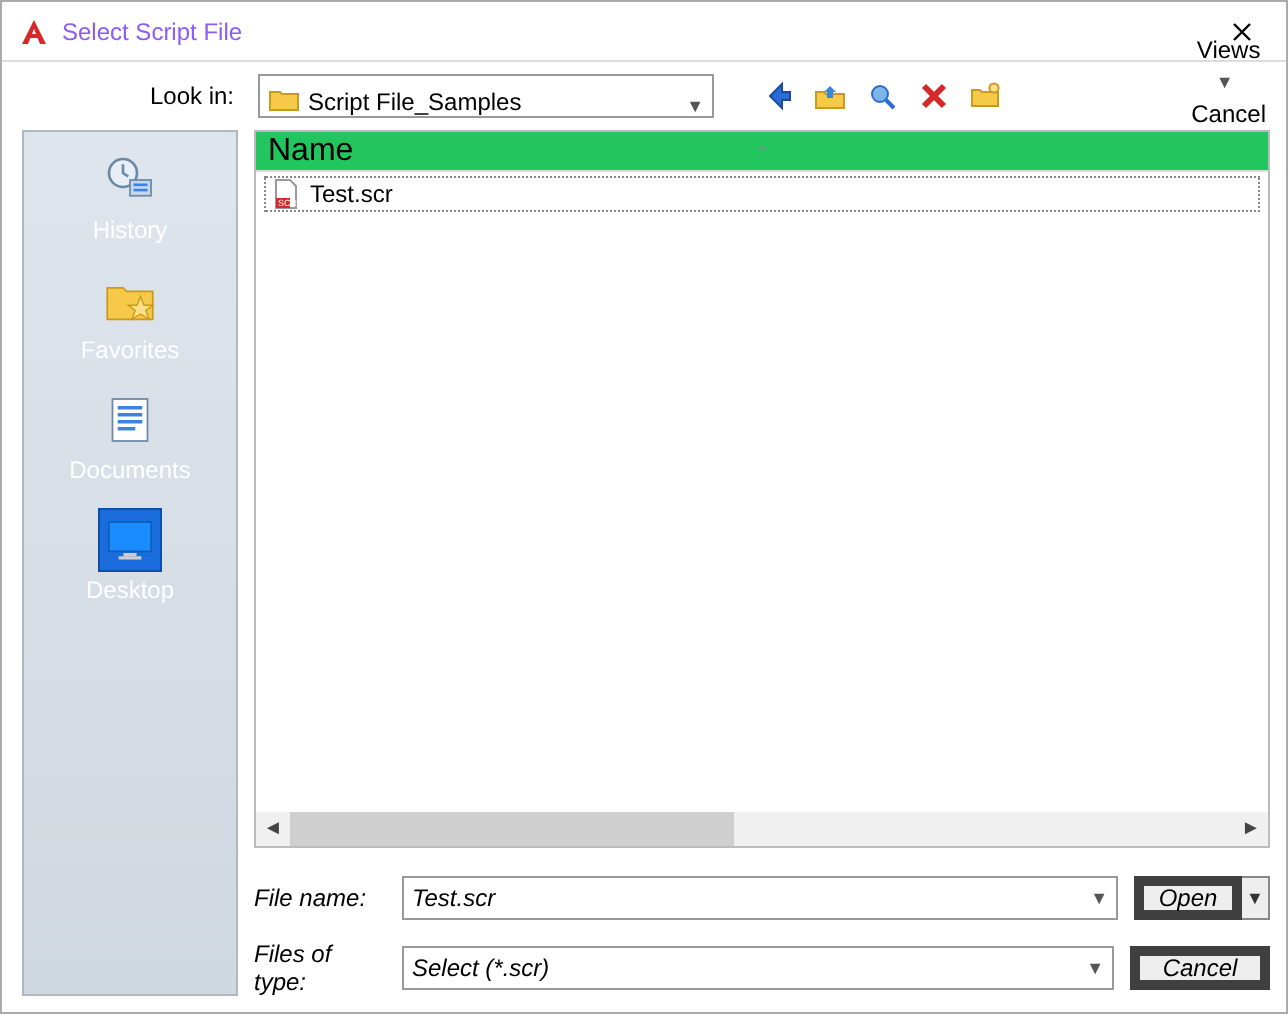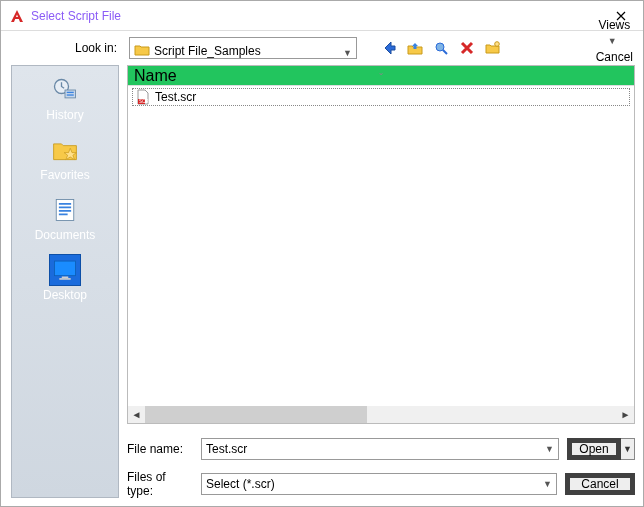--- a/index.html
+++ b/index.html
@@ -159,21 +159,21 @@
     display:flex;align-items:center;justify-content:center;
     color:#444; font-size:10px;
     background:#f0f0f0;
   }
   .hscroll .track { flex:1; background:#f0f0f0; position:relative; height:17px;}
   .hscroll .thumb { position:absolute; left:0; top:0; height:17px; width:47%; background:#cfcfcf; }
 
   
   .bottom {
     padding: 14px 0 0 0;
-    display: flex; flex-direction: column; gap: 10px;
+    display: flex; flex-direction: column; gap: 10px; font-style: italic;
   }
   .row { display: flex; align-items: center; gap: 8px; }
   .row .lbl { width: 66px; }
   .combo {
     flex: 1;
     height: 22px;
     border: 1px solid #999;
     background: #fff;
     display: flex; align-items: center;
     padding: 0 4px;

